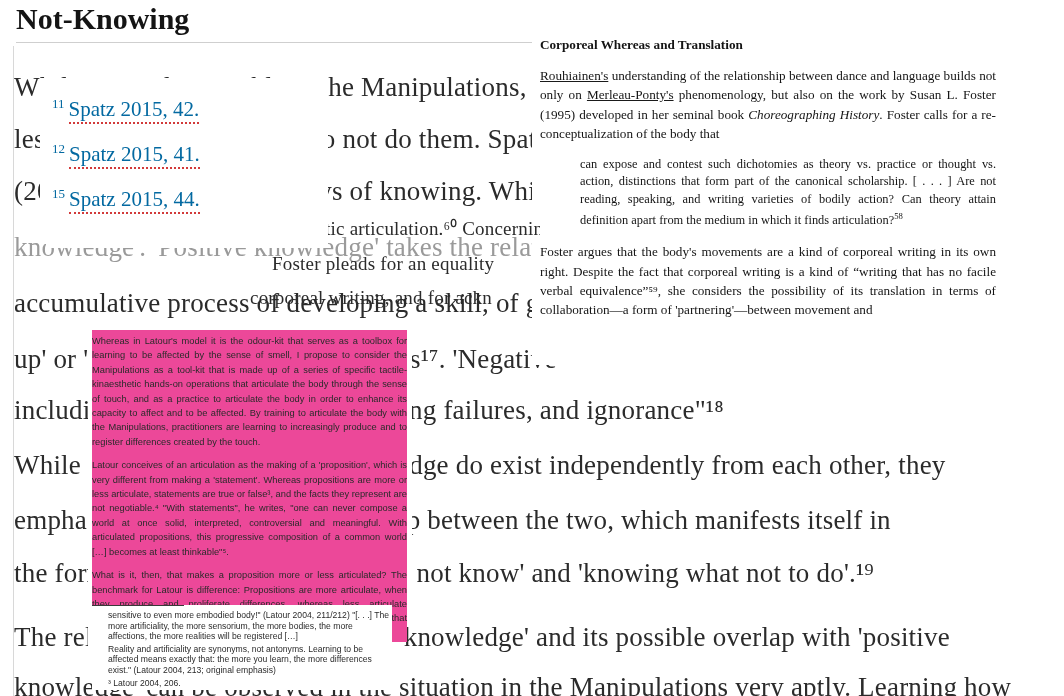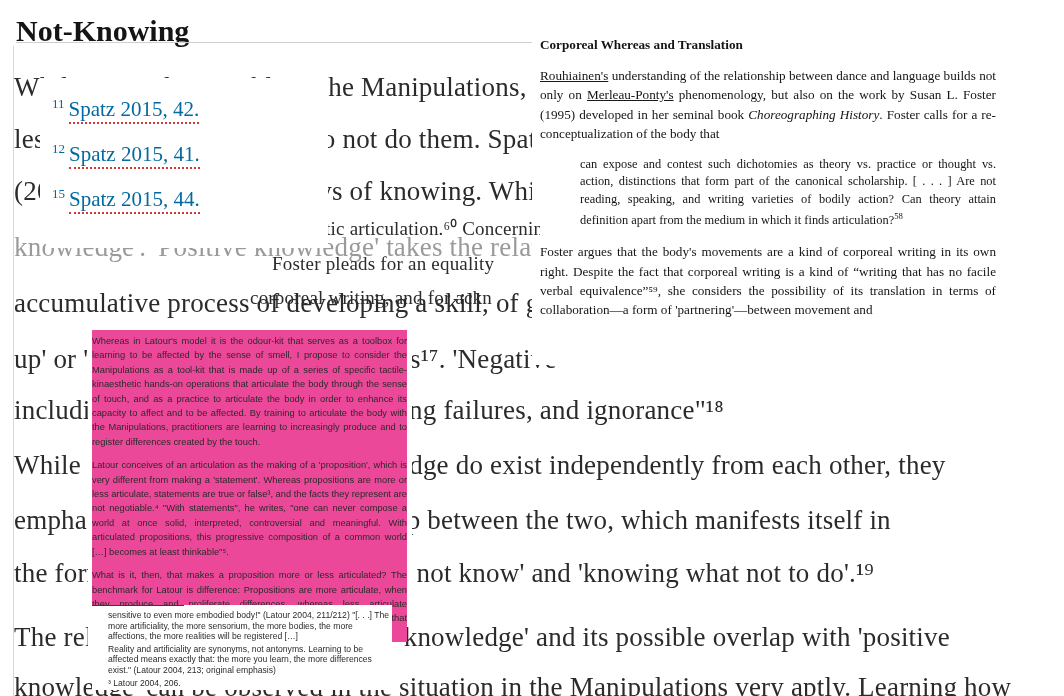--- a/index.html
+++ b/index.html
@@ -21,21 +21,21 @@
   .bg-layer {
     position: absolute;
     left: 0;
     top: 0;
     width: 1064px;
     height: 696px;
   }
   .bg-title {
     position: absolute;
     left: 16px;
-    top: 14px;
+    top: 2px;
     font-family: "Liberation Serif", serif;
     font-weight: bold;
     font-size: 30px;
     letter-spacing: 0px;
     color: #141414;
     white-space: nowrap;
   }
   .bg-rule {
     position: absolute;
     left: 16px;

